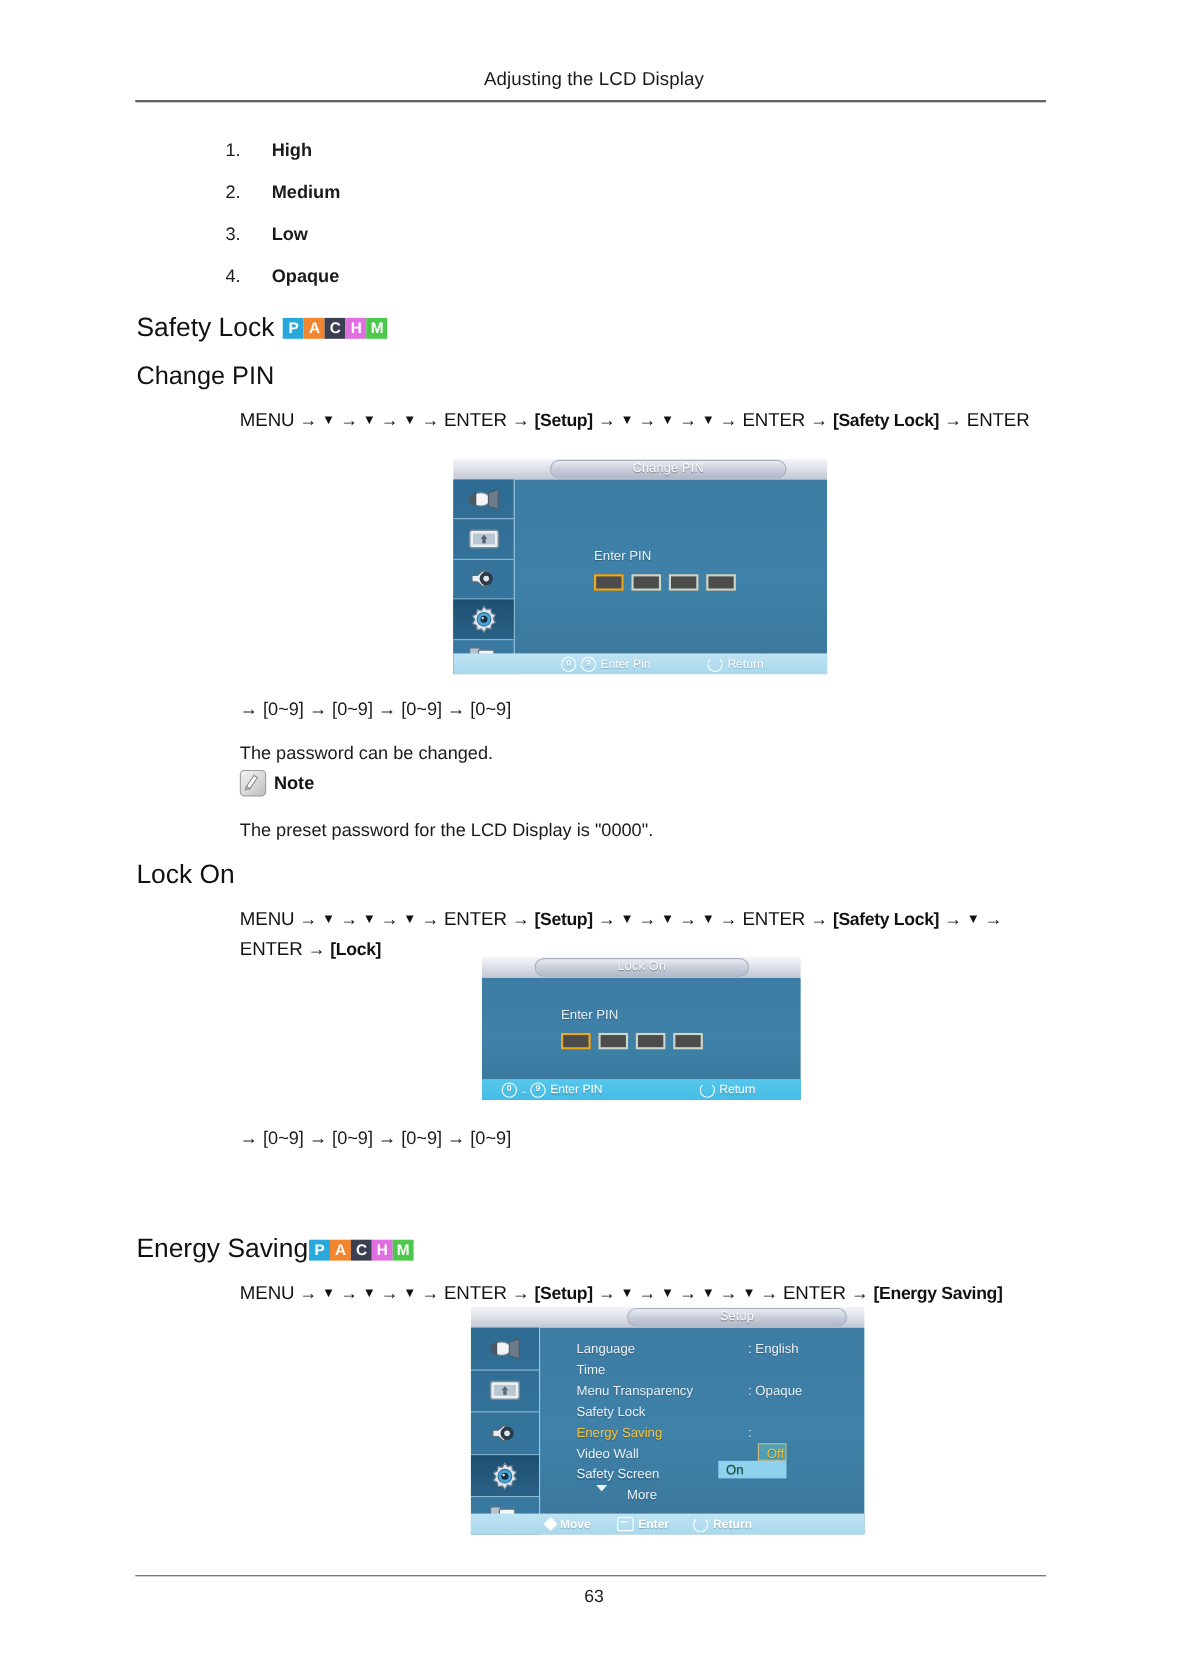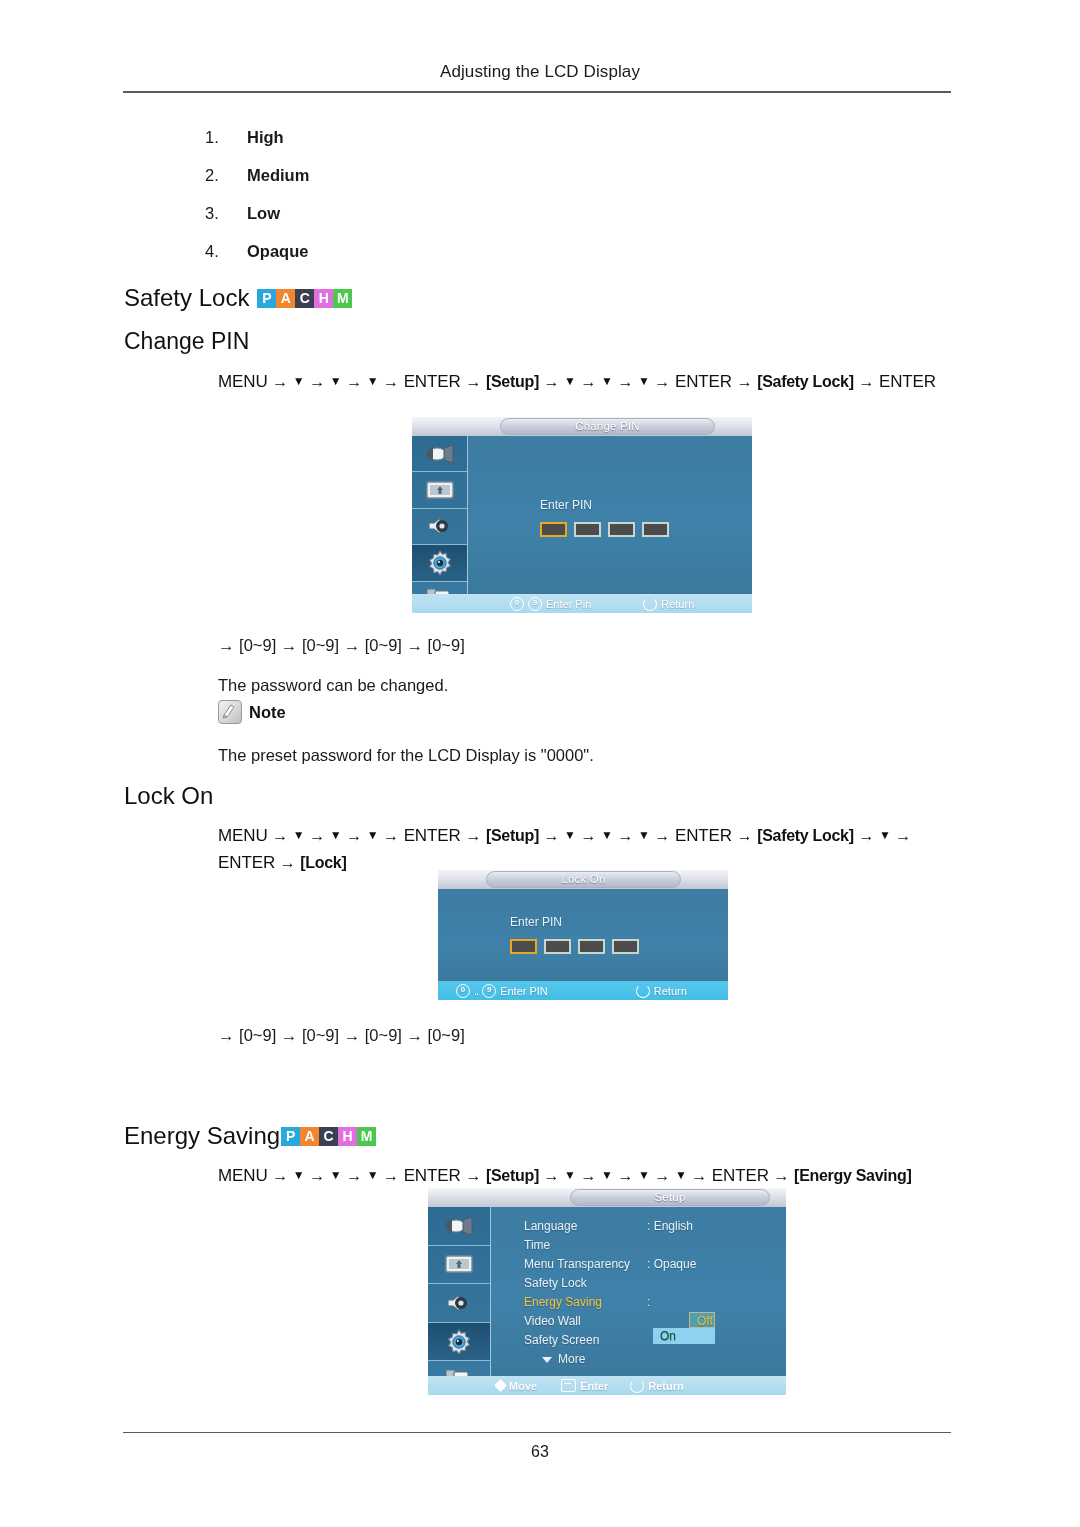--- a/index.html
+++ b/index.html
@@ -331,26 +331,26 @@
     line-height: 19px;
     text-shadow: 0 1px 1px rgba(40,70,90,.55);
   }
   .setup-row {
     display: flex;
     height: 19px;
     align-items: center;
     white-space: nowrap;
   }
   .setup-name { width: 123px; flex: 0 0 123px; }
-  .setup-val { color: #eaf2f8; }
+  .setup-val { color: #eaf2f8; margin-left: 33px; }
   .setup-row.hl .setup-name { color: #f5c33c; }
   .setup-more {
     display: flex;
-    align-items: center;
-    gap: 6px;
+    align-items: flex-start;
+    gap: 18px;
     padding-left: 18px;
     height: 19px;
   }
   .caret-dn {
     width: 0; height: 0;
     border-left: 5px solid transparent;
     border-right: 5px solid transparent;
     border-top: 6px solid #eaf2f8;
   }
   .dropdown {

